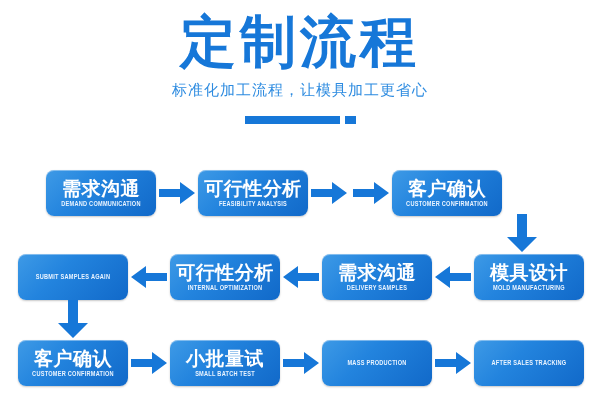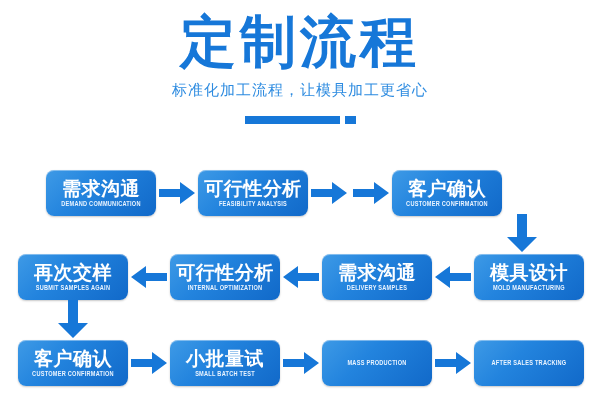--- a/index.html
+++ b/index.html
@@ -196,21 +196,20 @@
   <span class="arrow-v arrow-v-right">
     <svg width="30" height="38" viewBox="0 0 30 38">
         <path d="M10 0 H20 V23 H30 L15 38 L0 23 H10 Z" fill="#1677d8"></path>
       </svg>
   </span>
 
   <div class="row row-2">
     <span class="edge-pad"></span>
 
     <div class="node">
-      <span class="node-cn">再次交样</span>
       <span class="node-en">SUBMIT SAMPLES AGAIN</span>
     </div>
 
     <span class="arrow-h">
       <svg width="36" height="22" viewBox="0 0 36 22">
           <path d="M36 7 H15 V0 L0 11 L15 22 V15 H36 Z" fill="#1677d8"></path>
         </svg>
     </span>
 
     <div class="node">

